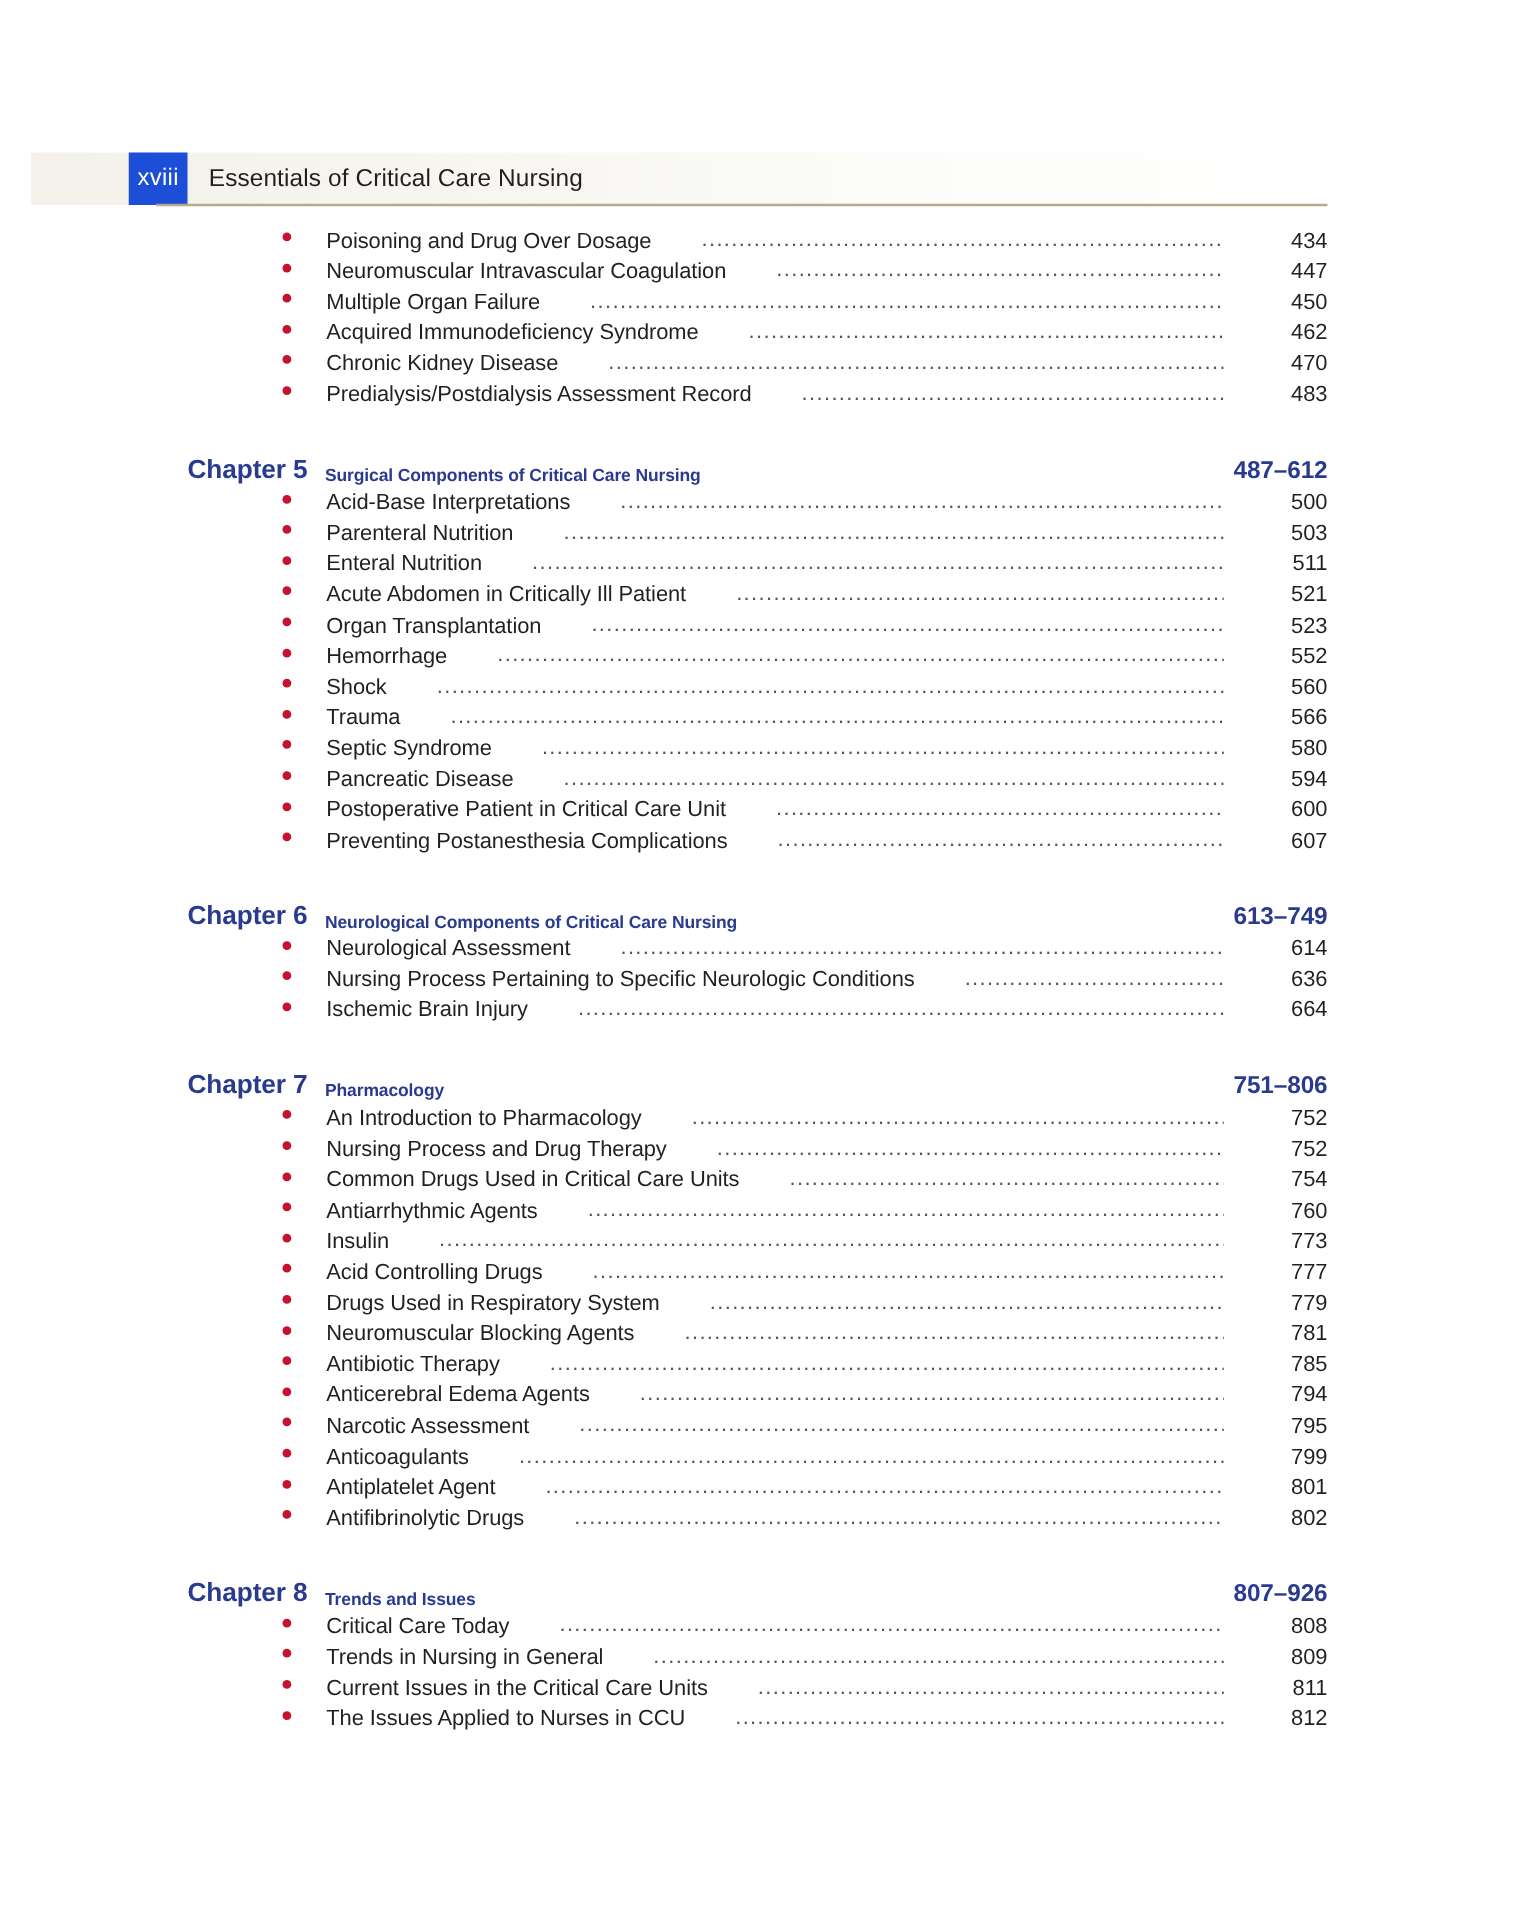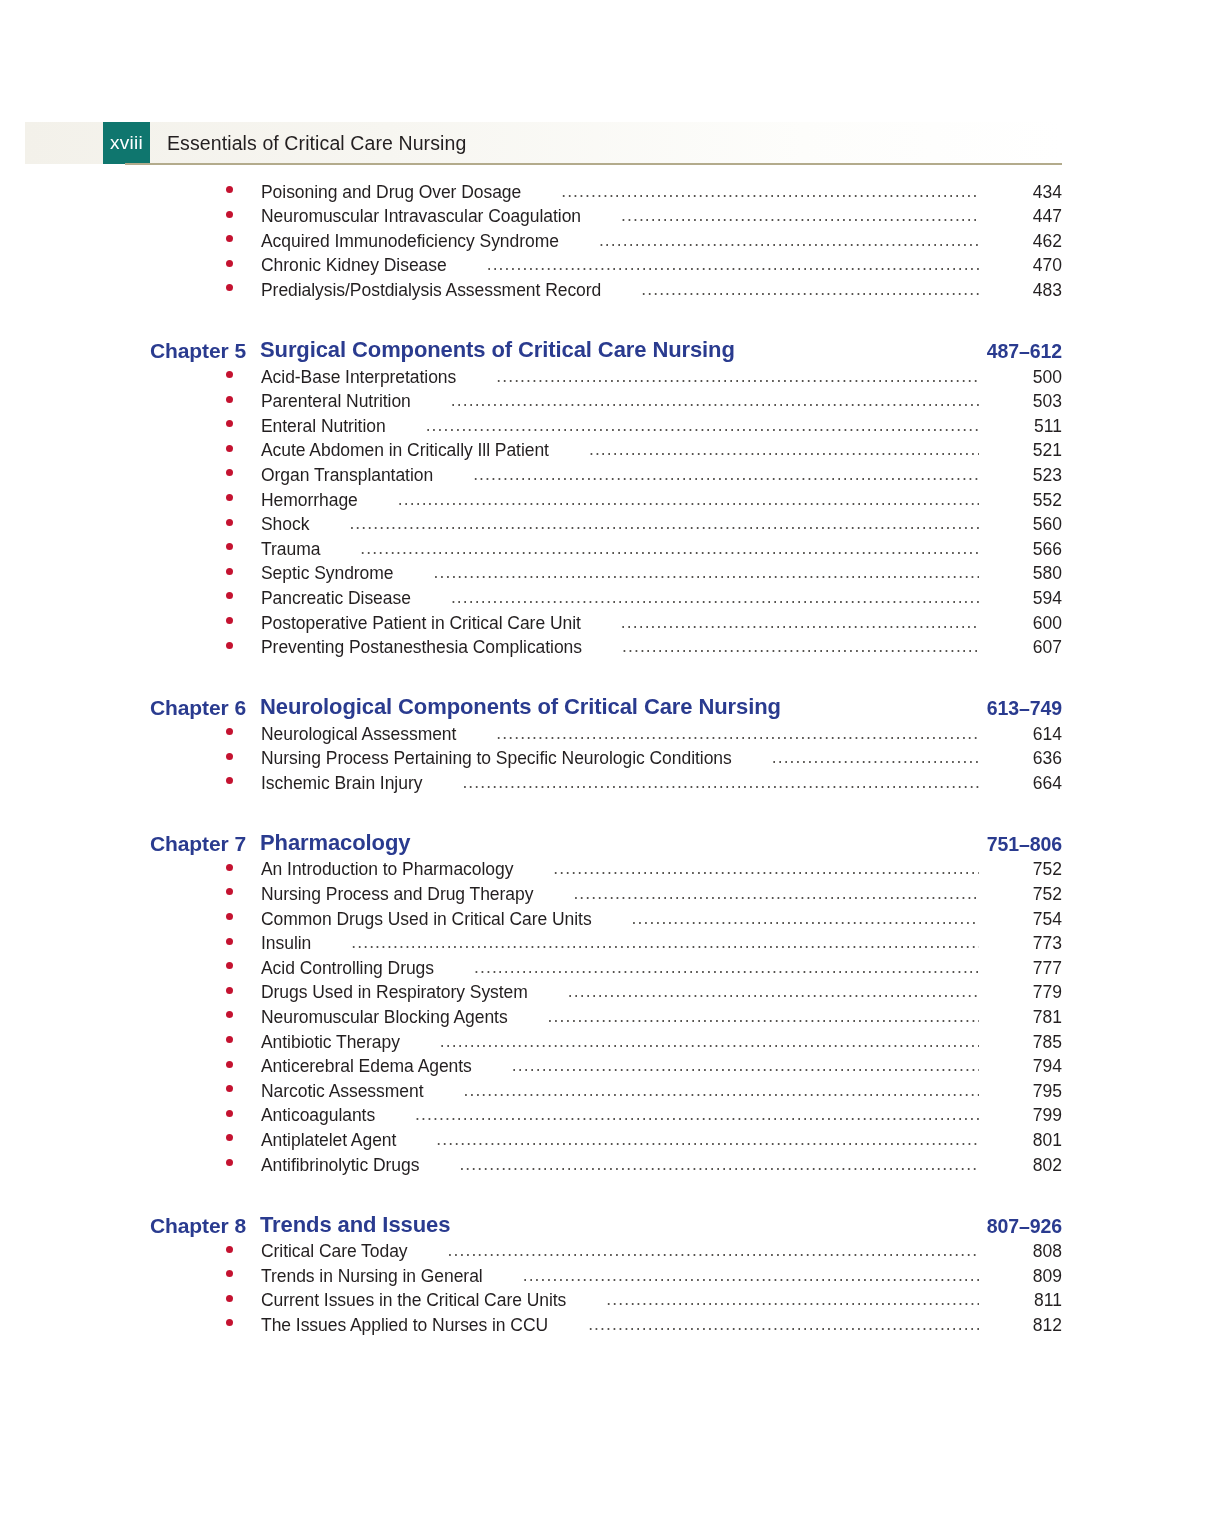--- a/index.html
+++ b/index.html
@@ -36,21 +36,21 @@
     right: 0;
     height: 42px;
     background: linear-gradient(to right, #f3f1ea 0%, #f7f6f1 35%, #fdfdfb 75%, #ffffff 100%);
   }
   .folio-box {
     position: absolute;
     left: 78px;
     top: 0;
     width: 47px;
     height: 42px;
-    background: #0f766e;
+    background: #1d4ed8;
     display: flex;
     align-items: center;
     justify-content: center;
   }
   .folio-text {
     color: #ffffff;
     font-size: 19px;
     font-weight: 400;
     letter-spacing: 0.3px;
     line-height: 1;
@@ -95,21 +95,21 @@
     color: #2a3b8f;
     font-weight: bold;
   }
   .chapter-head .ch-label {
     font-size: 21px;
     width: 110px;
     flex: none;
     letter-spacing: -0.1px;
   }
   .chapter-head .ch-title {
-    font-size: 22px;
+    font-size: 14px;
     flex: 1 1 auto;
     letter-spacing: -0.1px;
   }
   .chapter-head .ch-range {
     font-size: 19.5px;
     flex: none;
     text-align: right;
     letter-spacing: -0.1px;
   }
   .chapter-head.spaced { margin-top: 18px; }
@@ -187,20 +187,26 @@
         <span class="epage">434</span>
       </div>
       <div class="entry">
         <span class="bullet"></span>
         <span class="etext">Neuromuscular Intravascular Coagulation</span>
         <span class="leader"></span>
         <span class="epage">447</span>
       </div>
       <div class="entry">
         <span class="bullet"></span>
+        <span class="etext">Multiple Organ Failure</span>
+        <span class="leader"></span>
+        <span class="epage">450</span>
+      </div>
+      <div class="entry">
+        <span class="bullet"></span>
         <span class="etext">Acquired Immunodeficiency Syndrome</span>
         <span class="leader"></span>
         <span class="epage">462</span>
       </div>
       <div class="entry">
         <span class="bullet"></span>
         <span class="etext">Chronic Kidney Disease</span>
         <span class="leader"></span>
         <span class="epage">470</span>
       </div>
@@ -328,20 +334,26 @@
         <span class="epage">752</span>
       </div>
       <div class="entry">
         <span class="bullet"></span>
         <span class="etext">Common Drugs Used in Critical Care Units</span>
         <span class="leader"></span>
         <span class="epage">754</span>
       </div>
       <div class="entry">
         <span class="bullet"></span>
+        <span class="etext">Antiarrhythmic Agents</span>
+        <span class="leader"></span>
+        <span class="epage">760</span>
+      </div>
+      <div class="entry">
+        <span class="bullet"></span>
         <span class="etext">Insulin</span>
         <span class="leader"></span>
         <span class="epage">773</span>
       </div>
       <div class="entry">
         <span class="bullet"></span>
         <span class="etext">Acid Controlling Drugs</span>
         <span class="leader"></span>
         <span class="epage">777</span>
       </div>

